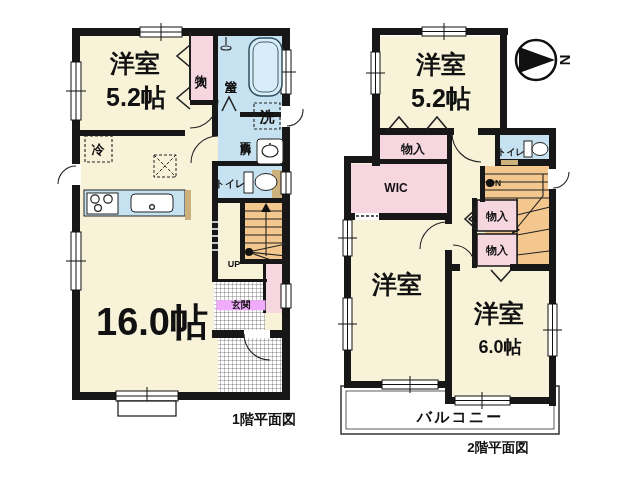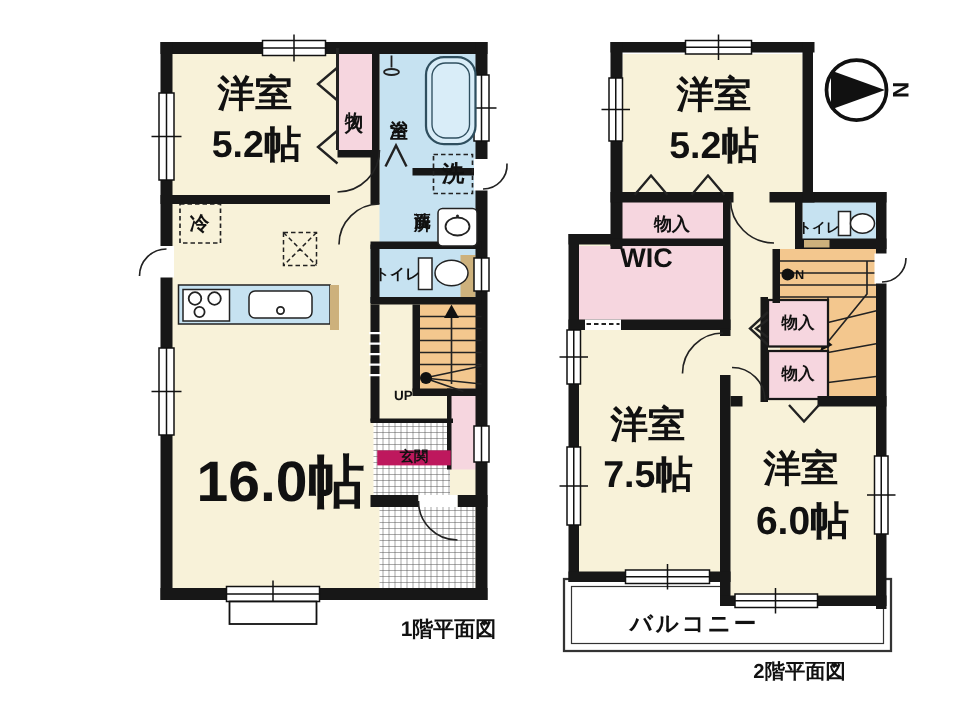--- a/index.html
+++ b/index.html
@@ -1,22 +1,22 @@
 <!DOCTYPE html>
 <html><head>
 <meta charset="utf-8">
 <style>
   html,body{margin:0;padding:0;background:#ffffff;}
   #stage{position:relative;width:576px;height:480px;background:#ffffff;overflow:hidden;
-         font-family:"Liberation Sans","DejaVu Sans",sans-serif;margin-left:35px;}
+         font-family:"Liberation Sans","DejaVu Sans",sans-serif;}
   #plan-svg{position:absolute;left:0;top:0;}
   .lbl{position:absolute;transform:translate(-50%,-50%);font-weight:bold;color:#111;
        white-space:nowrap;line-height:1;text-align:center;}
   .v{writing-mode:vertical-rl;text-orientation:upright;letter-spacing:1px;}
-  .chip{background:#be185d;padding:0 15px;}
+  .chip{background:#f0abfc;padding:0 15px;}
   .rot90{transform:translate(-50%,-50%) rotate(90deg);}
   .fill-room{fill:#F8F2D9}
   .fill-pink{fill:#F6D6DF}
   .fill-blue{fill:#C6E2F1}
   .fill-stairs{fill:#F3C78E}
   .fill-tan{fill:#CDB17C}
   .fill-wall{fill:#171717}
   .sline{stroke:#222;fill:none;stroke-width:1.2}
   .arc{stroke:#222;fill:none;stroke-width:1.1}
   .tread{stroke:#222;fill:none;stroke-width:1.1}
@@ -259,26 +259,25 @@
 <div class="lbl" style="left:230px;top:184px;font-size:10px">トイレ</div>
 <div class="lbl" style="left:98px;top:149px;font-size:13px">冷</div>
 <div class="lbl" style="left:234px;top:264px;font-size:9px">UP</div>
 <div class="lbl" style="left:152px;top:322px;font-size:38px">16.0帖</div>
 <div class="lbl chip" style="left:241px;top:305px;font-size:9.5px">玄関</div>
 <div class="lbl" style="left:264px;top:419px;font-size:14px">1階平面図</div>
 
 <div class="lbl" style="left:441px;top:64px;font-size:25px">洋室</div>
 <div class="lbl" style="left:441px;top:98px;font-size:25px">5.2帖</div>
 <div class="lbl" style="left:413px;top:149px;font-size:12px">物入</div>
-<div class="lbl" style="left:396px;top:172px;font-size:18px">WIC</div>
+<div class="lbl" style="left:396px;top:188px;font-size:12px">WIC</div>
 <div class="lbl" style="left:511px;top:152px;font-size:9px">トイレ</div>
 <div class="lbl" style="left:495px;top:183px;font-size:8.5px">DN</div>
 <div class="lbl" style="left:497px;top:216px;font-size:11px">物入</div>
 <div class="lbl" style="left:497px;top:250px;font-size:11px">物入</div>
 <div class="lbl" style="left:397px;top:284px;font-size:25px">洋室</div>
-<div class="lbl" style="left:397px;top:317px;font-size:25px">7.5帖</div>
 <div class="lbl" style="left:499px;top:313px;font-size:25px">洋室</div>
-<div class="lbl" style="left:500px;top:347px;font-size:26px">6.0帖</div>
-<div class="lbl" style="left:428px;top:416px;font-size:15px;letter-spacing:2px">バルコニー</div>
+<div class="lbl" style="left:500px;top:347px;font-size:18px">6.0帖</div>
+<div class="lbl" style="left:460px;top:416px;font-size:15px;letter-spacing:2px">バルコニー</div>
 <div class="lbl" style="left:498px;top:448px;font-size:13.5px">2階平面図</div>
 
 <div class="lbl rot90" style="left:565px;top:60px;font-size:15px">N</div>
 </div>
 
 </body></html>

